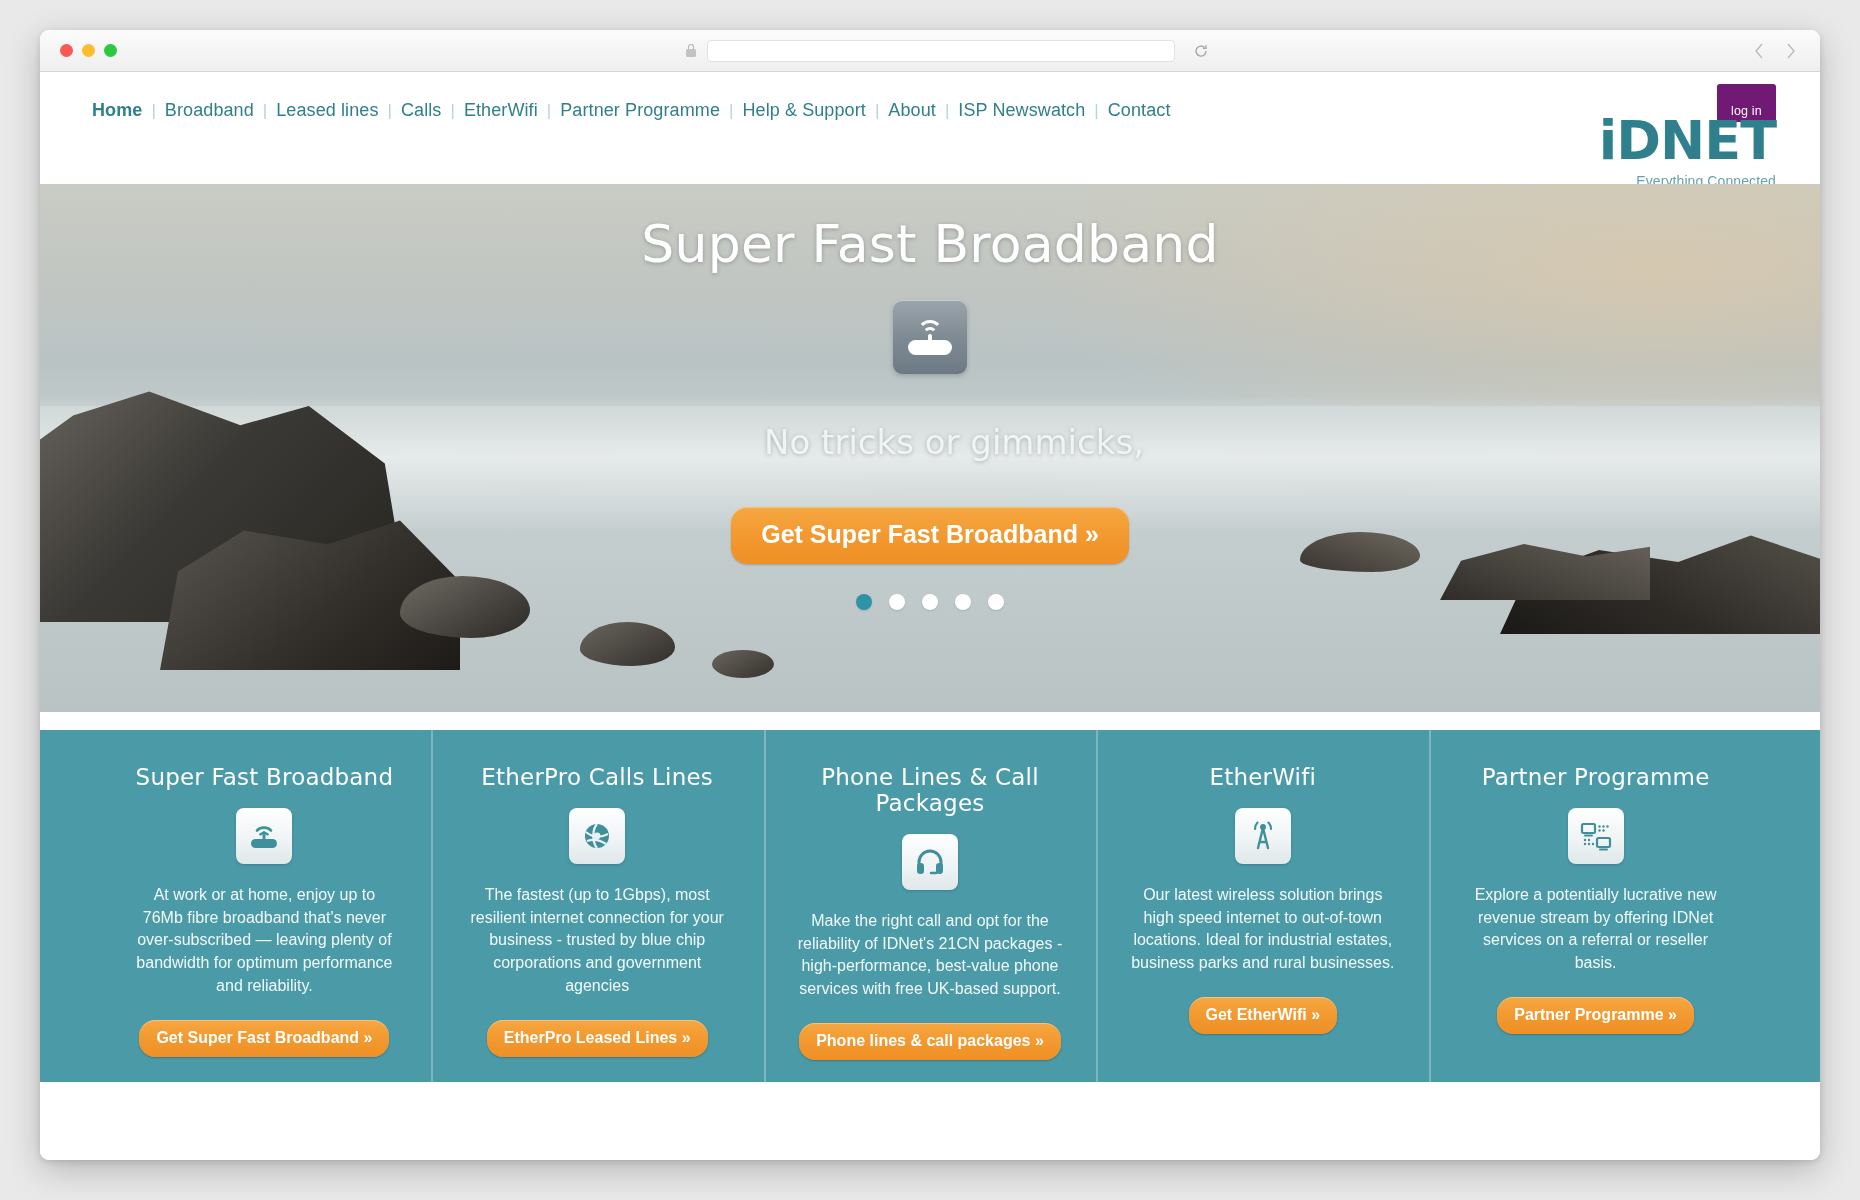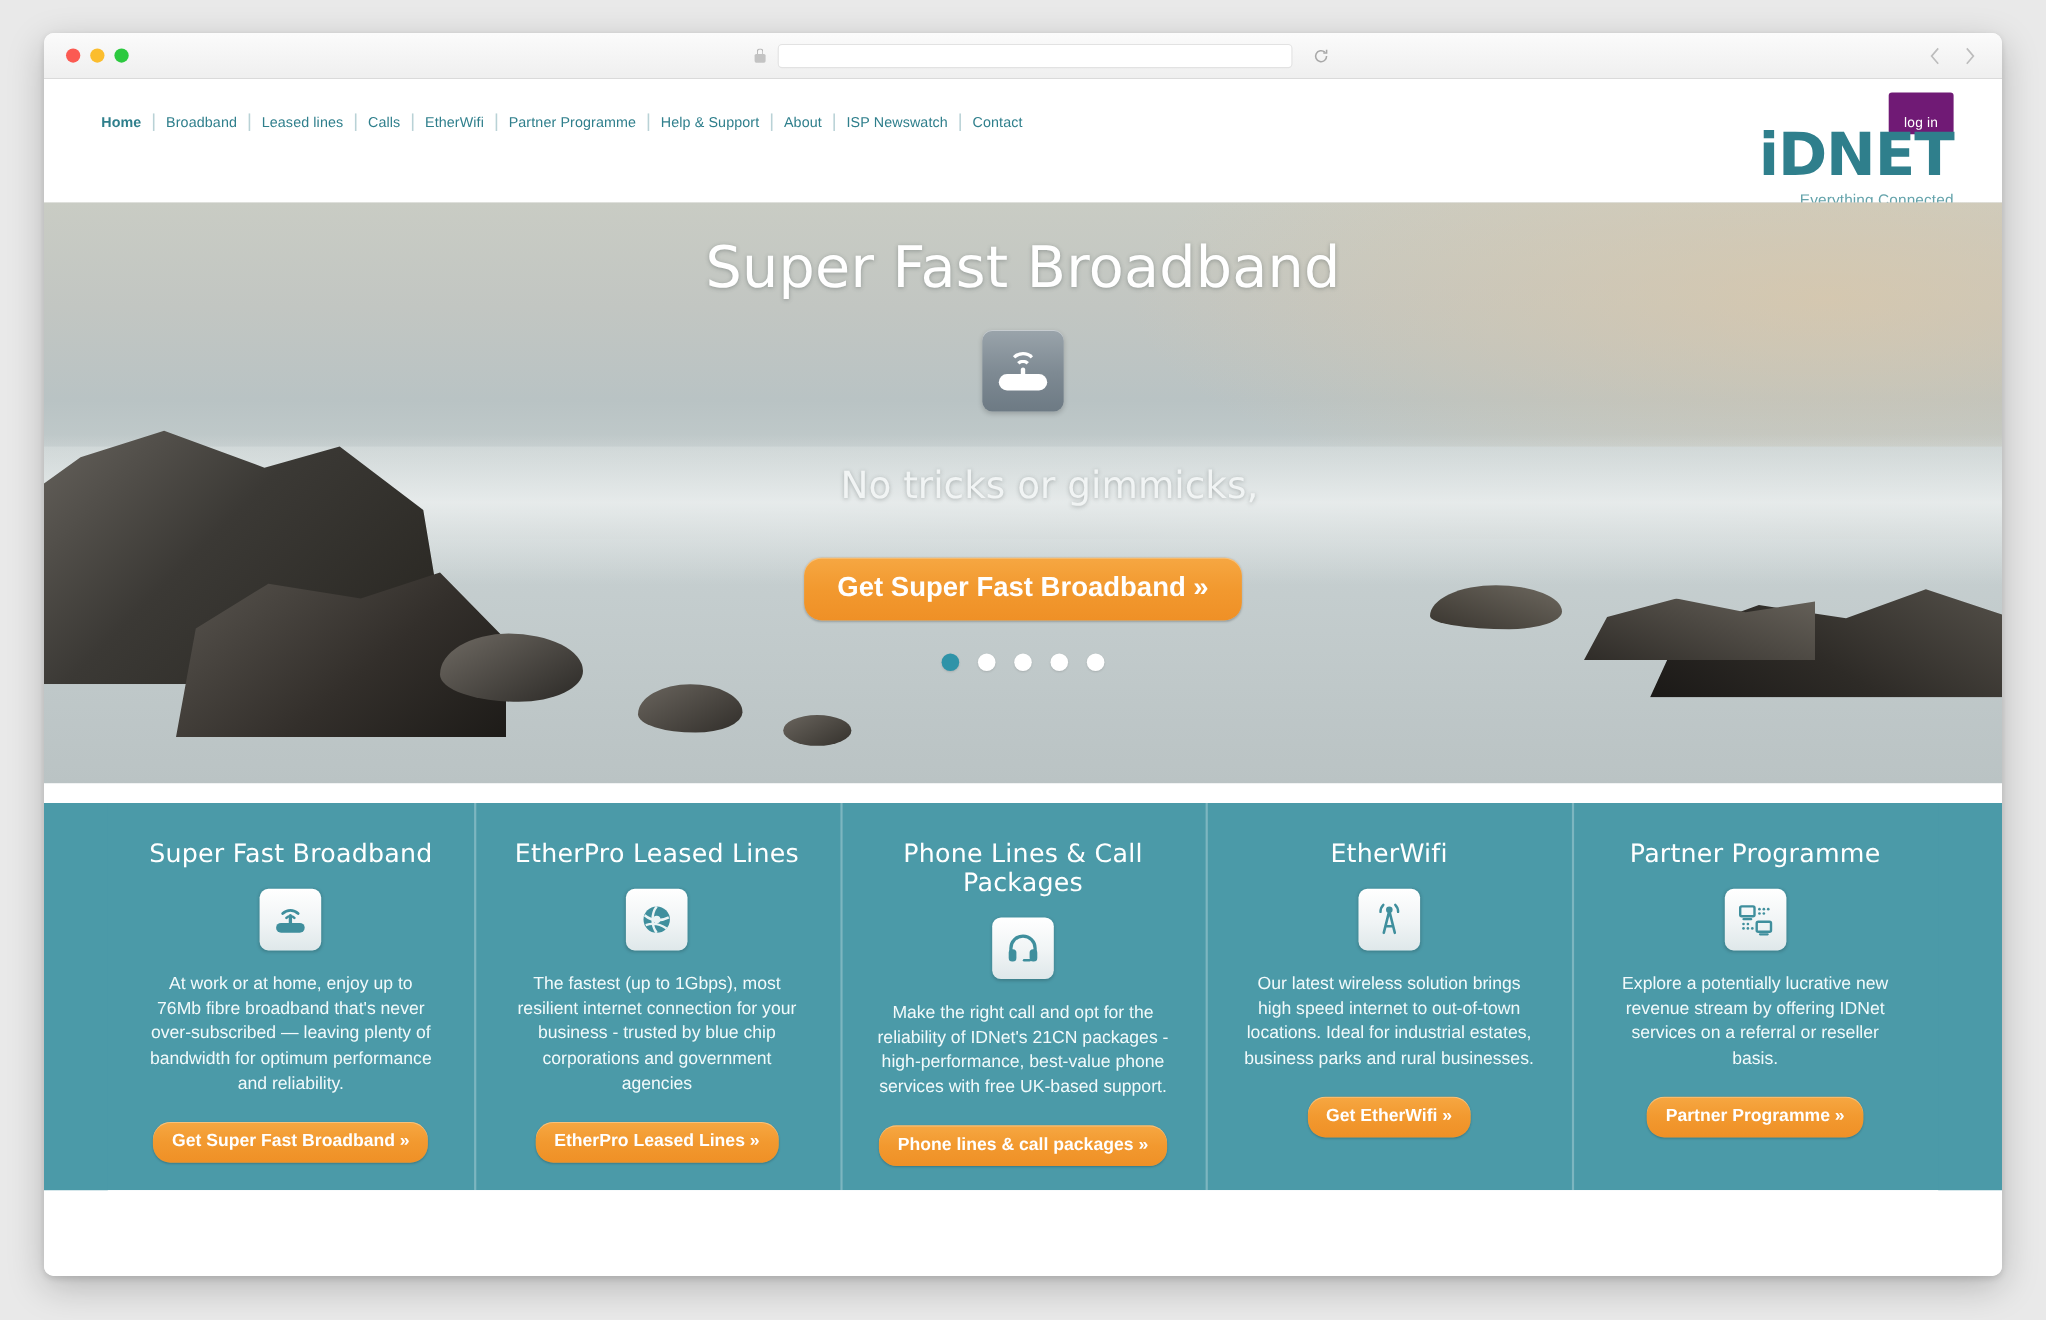--- a/index.html
+++ b/index.html
@@ -70,21 +70,21 @@
   .page{ position:relative; width:100%; height:1088px; background:#fff; overflow:hidden; }
 
   
   .site-header{ position:relative; height:112px; background:#fff; }
   .nav{
     position:absolute; left:52px; top:28px;
     display:flex; align-items:baseline;
   }
   .nav a{
     color:#2f7f8c; text-decoration:none;
-    font-size:13px; letter-spacing:.1px;
+    font-size:18px; letter-spacing:.1px;
     padding:0 9px; white-space:nowrap;
   }
   .nav a:first-child{ padding-left:0; }
   .nav a.active{ color:#2f7f8c; font-weight:bold; }
   .nav .sep{ color:#b9d2d6; font-size:17px; }
 
   .login-badge{
     position:absolute; right:44px; top:12px;
     background:#701a75; color:#ffffff;
     font-size:12.5px; padding:20px 14px 4px;
@@ -397,21 +397,21 @@
             <rect x="15.5" y="10" width="3" height="9" rx="1.5" fill="#3f8f9d"></rect>
             <path d="M10 9.5a10 10 0 0 1 14 0" stroke="#3f8f9d" stroke-width="2.6" stroke-linecap="round"></path>
             <path d="M13.4 13.4a5.2 5.2 0 0 1 7.2 0" stroke="#3f8f9d" stroke-width="2.4" stroke-linecap="round"></path>
           </svg>
         </div>
         <p>At work or at home, enjoy up to 76Mb fibre broadband that's never over-subscribed — leaving plenty of bandwidth for optimum performance and reliability.</p>
         <a class="btn-orange" href="#">Get Super Fast Broadband »</a>
       </div>
 
       <div class="feature">
-        <h3>EtherPro Leased Lines</h3>
+        <h3>EtherPro Calls Lines</h3>
         <div class="feat-icon">
           <svg width="34" height="32" viewBox="0 0 34 32" fill="none">
             <circle cx="17" cy="16" r="12" fill="#3f8f9d"></circle>
             <path d="M6 12c6 5 14 6 22 2" stroke="#eaf3f4" stroke-width="2.2" fill="none"></path>
             <path d="M7 21c6-2 13-1 19 3" stroke="#eaf3f4" stroke-width="2.2" fill="none"></path>
             <path d="M17 4c-5 6-5 18 0 24" stroke="#eaf3f4" stroke-width="2.2" fill="none"></path>
             <circle cx="17" cy="16" r="3.4" fill="#eaf3f4"></circle>
           </svg>
         </div>
         <p>The fastest (up to 1Gbps), most resilient internet connection for your business - trusted by blue chip corporations and government agencies</p>

